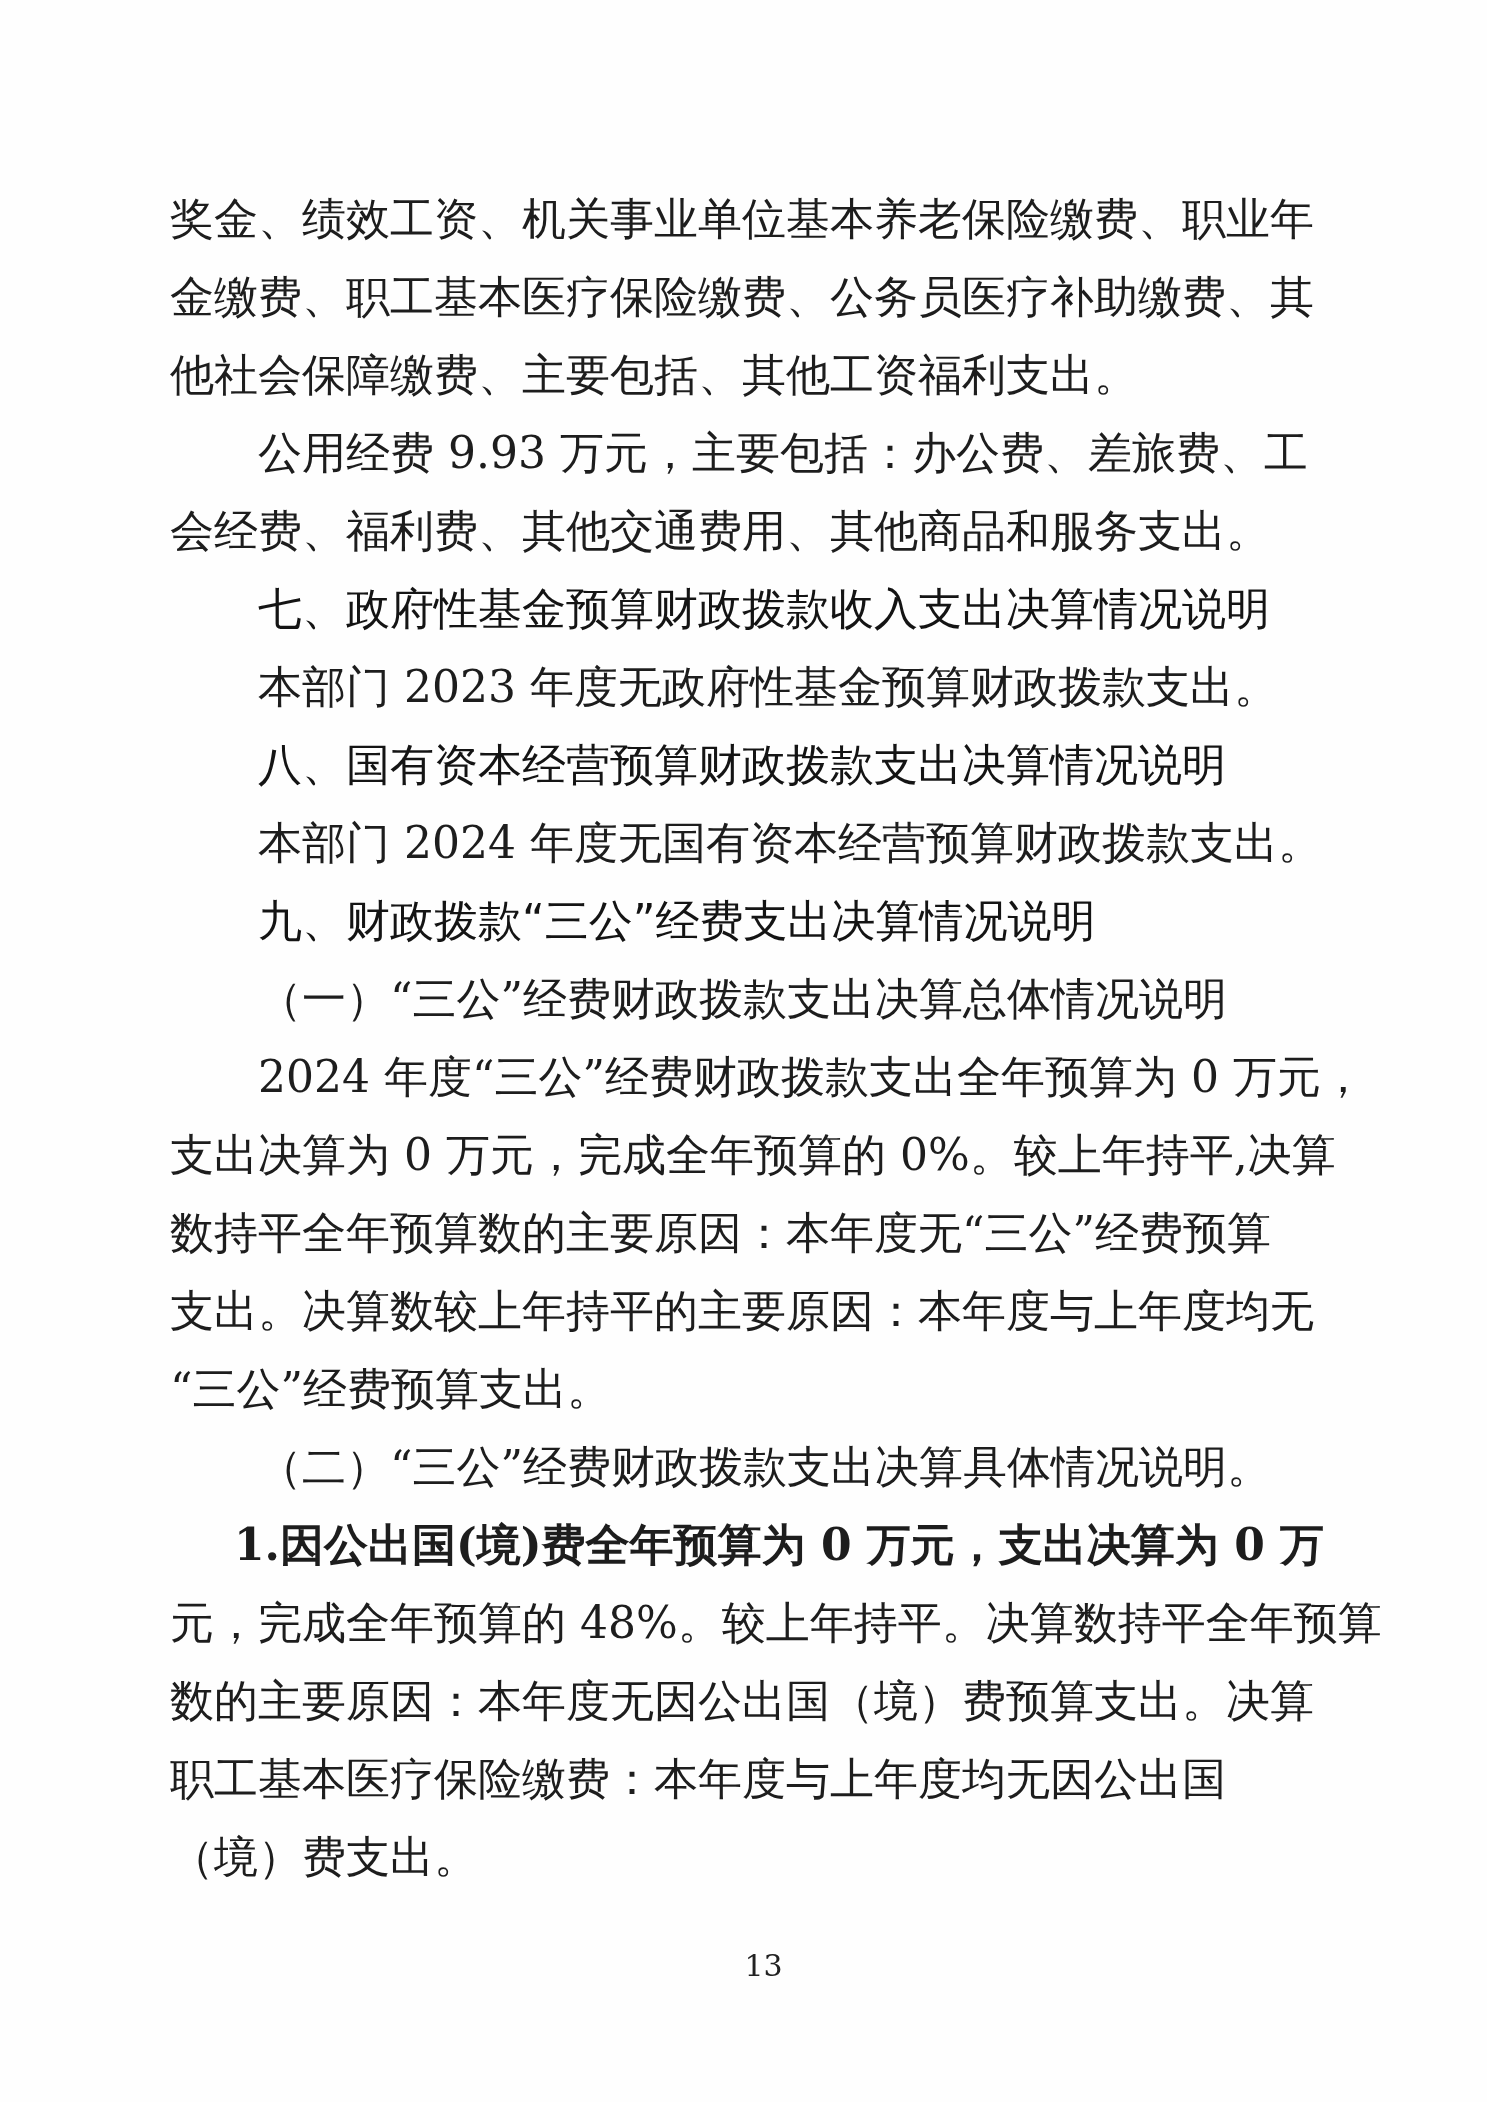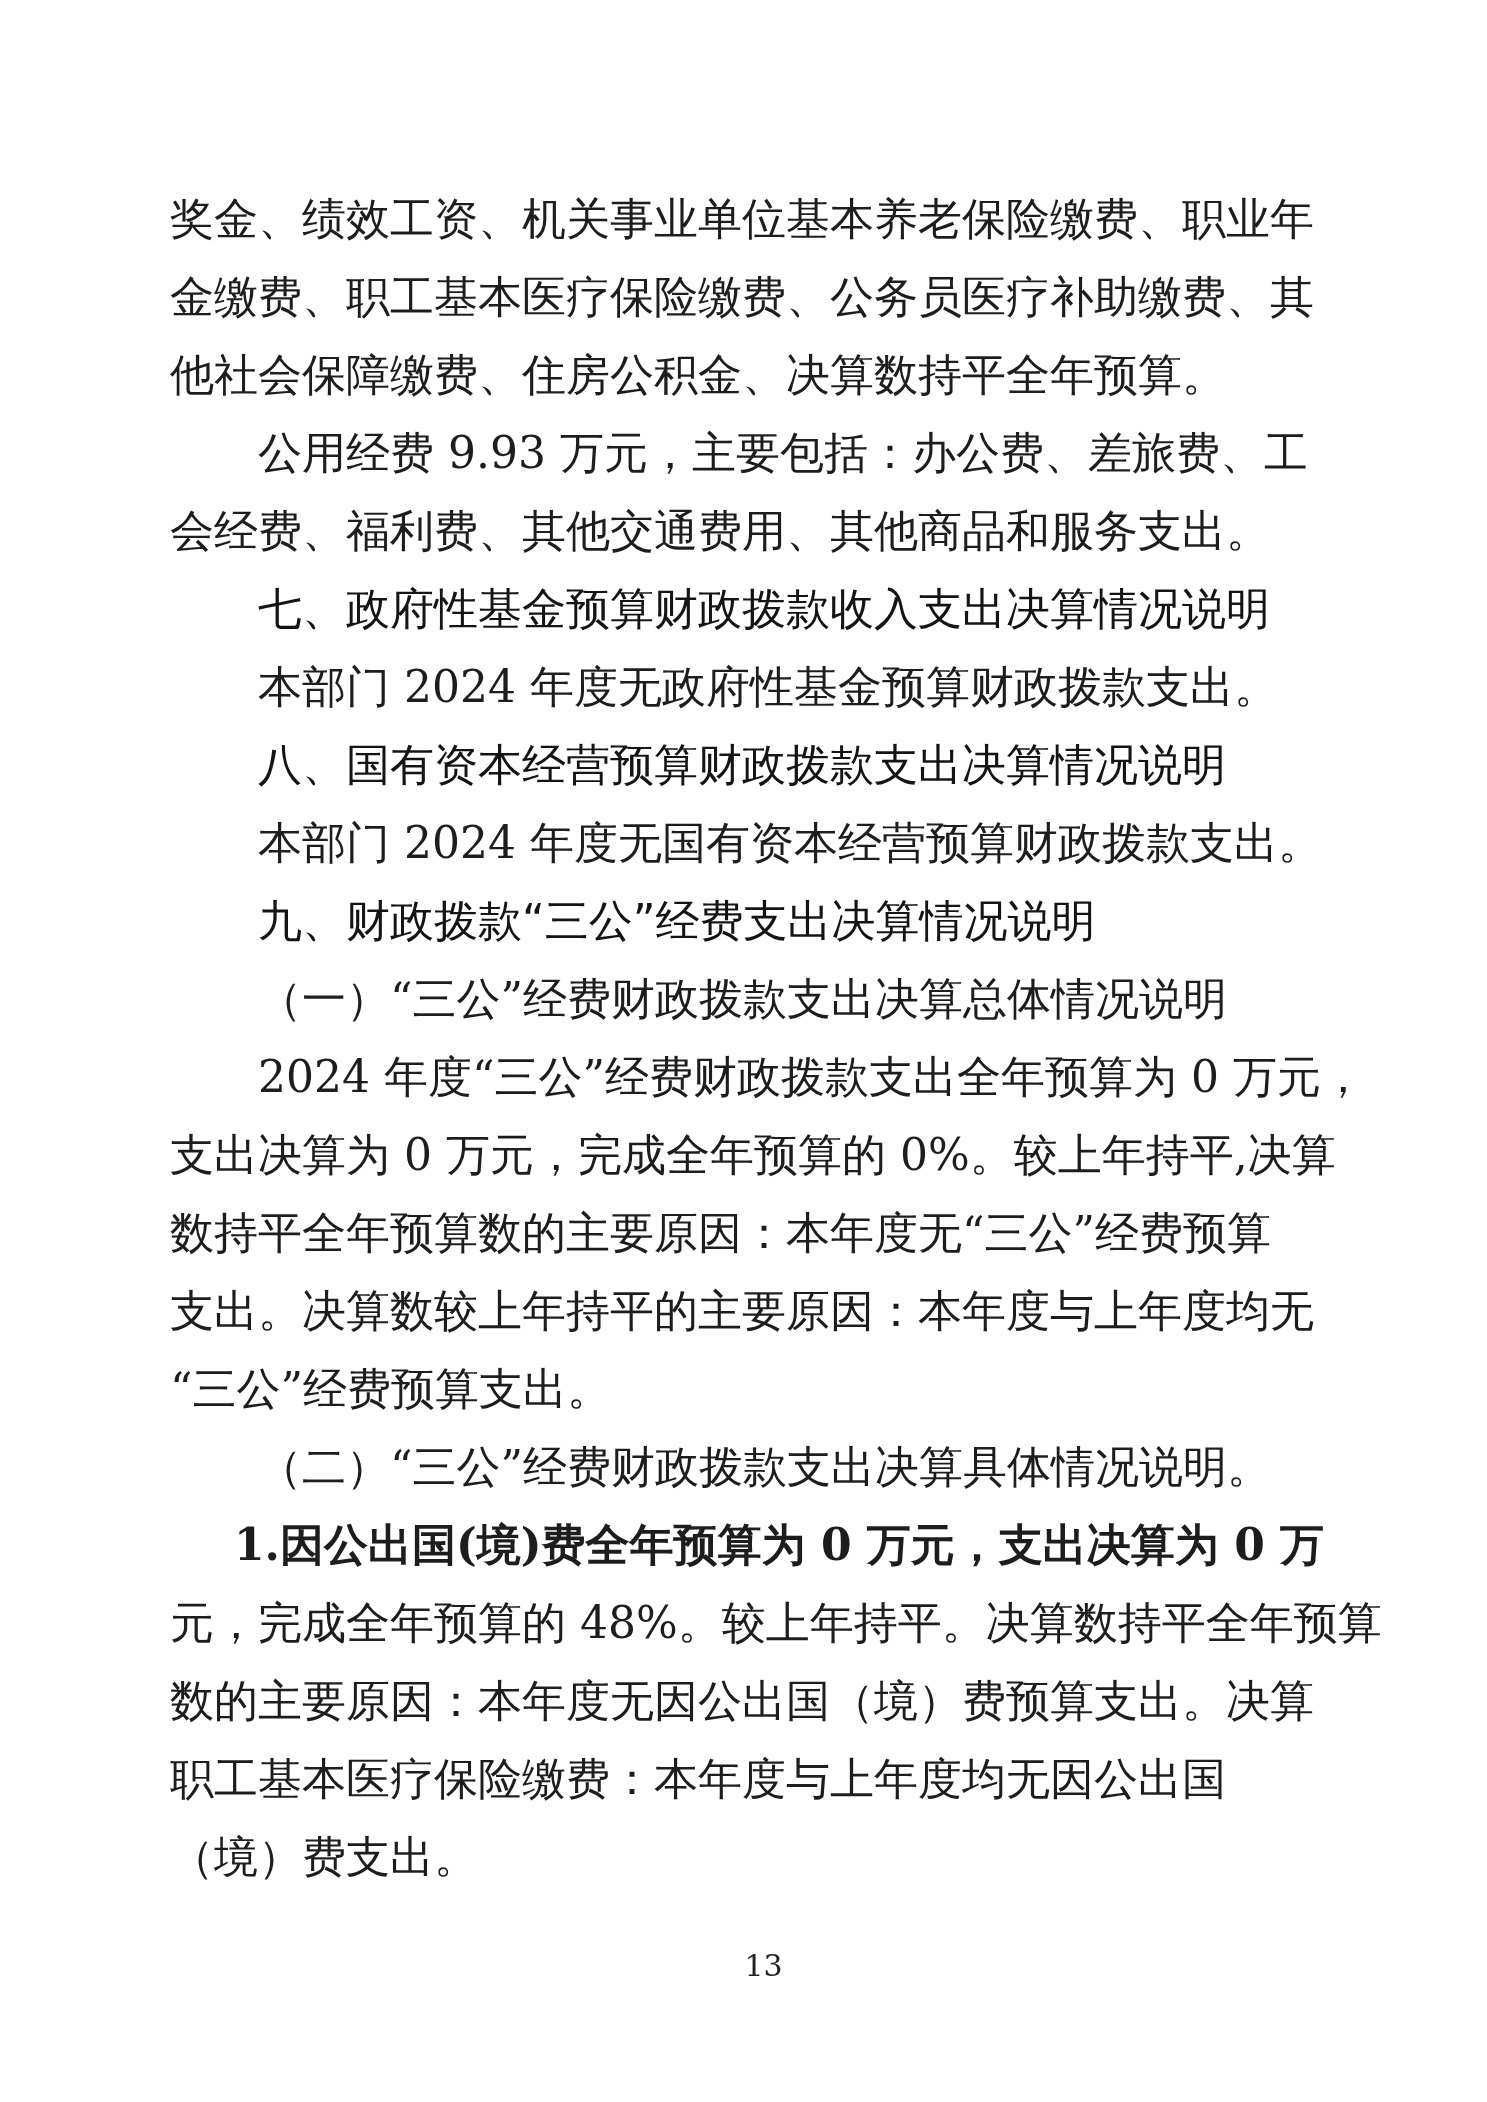--- a/index.html
+++ b/index.html
@@ -53,25 +53,25 @@
     color: #222222;
   }
 </style>
 </head>
 <body>
 
 <div class="page">
   <div class="text-block">
     <div class="line">奖金、绩效工资、机关事业单位基本养老保险缴费、职业年</div>
     <div class="line">金缴费、职工基本医疗保险缴费、公务员医疗补助缴费、其</div>
-    <div class="line">他社会保障缴费、住房公积金、决算数持平全年预算。</div>
+    <div class="line">他社会保障缴费、主要包括、其他工资福利支出。</div>
     <div class="line indent">公用经费 9.93 万元，主要包括：办公费、差旅费、工</div>
     <div class="line">会经费、福利费、其他交通费用、其他商品和服务支出。</div>
     <div class="line indent heading">七、政府性基金预算财政拨款收入支出决算情况说明</div>
-    <div class="line indent">本部门 2024 年度无政府性基金预算财政拨款支出。</div>
+    <div class="line indent">本部门 2023 年度无政府性基金预算财政拨款支出。</div>
     <div class="line indent heading">八、国有资本经营预算财政拨款支出决算情况说明</div>
     <div class="line indent">本部门 2024 年度无国有资本经营预算财政拨款支出。</div>
     <div class="line indent heading">九、财政拨款“三公”经费支出决算情况说明</div>
     <div class="line indent">（一）“三公”经费财政拨款支出决算总体情况说明</div>
     <div class="line indent">2024 年度“三公”经费财政拨款支出全年预算为 0 万元，</div>
     <div class="line">支出决算为 0 万元，完成全年预算的 0%。较上年持平,决算</div>
     <div class="line">数持平全年预算数的主要原因：本年度无“三公”经费预算</div>
     <div class="line">支出。决算数较上年持平的主要原因：本年度与上年度均无</div>
     <div class="line">“三公”经费预算支出。</div>
     <div class="line indent">（二）“三公”经费财政拨款支出决算具体情况说明。</div>

